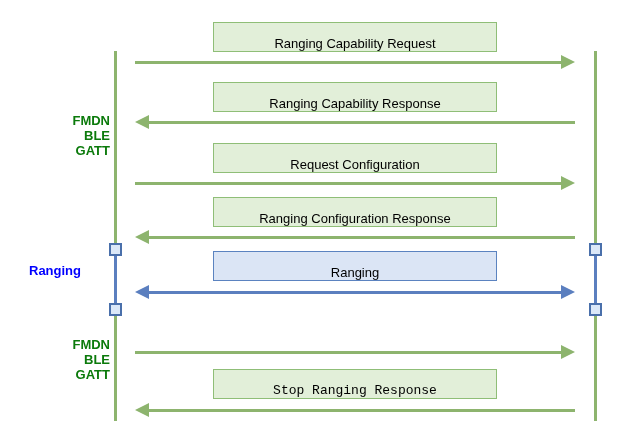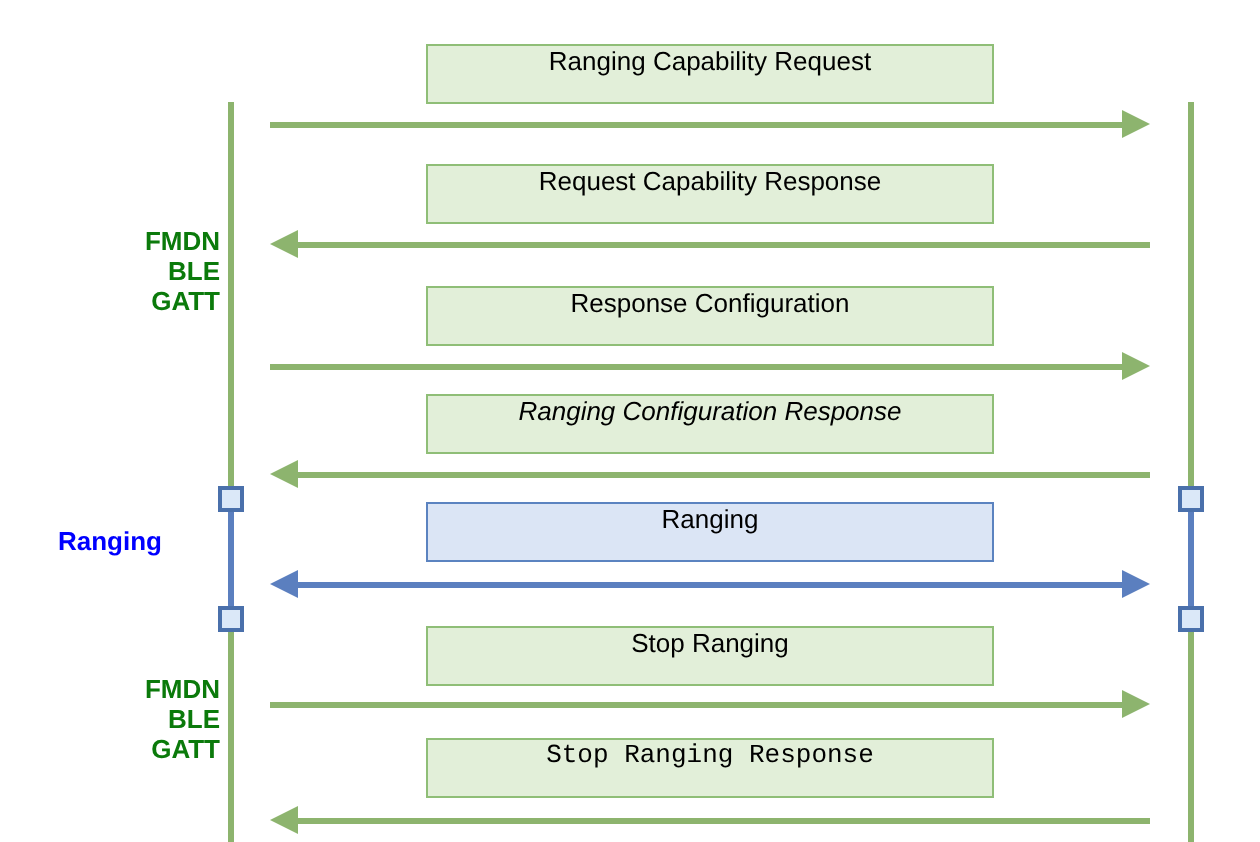--- a/index.html
+++ b/index.html
@@ -16,21 +16,21 @@
   .seg-blue{background:#5B7FBF;}
   .activation-square{
     position:absolute;width:13px;height:13px;
     box-sizing:border-box;
     background:#DBE8F8;border:2px solid #4A70AB;
   }
   
   .msg-box{
     position:absolute;left:213px;width:284px;height:30px;
     box-sizing:border-box;
-    display:flex;align-items:flex-start;justify-content:center;
+    display:flex;align-items:flex-end;justify-content:center;
     font-size:13px;color:#000000;
   }
   .msg-box.green{background:#E2EFD9;border:1.5px solid #8FBE77;}
   .msg-box.blue{background:#DBE5F5;border:1.5px solid #5B83C0;}
   
   .msg-arrow{position:absolute;left:135px;width:440px;height:14px;}
   .msg-arrow .shaft{position:absolute;top:5.5px;height:3px;background:#8DB46E;left:0;right:0;}
   .msg-arrow.blue .shaft{background:#5B7FBF;}
   .msg-arrow .head{position:absolute;width:0;height:0;top:0;}
   .msg-arrow .head-right{
@@ -89,55 +89,52 @@
 
   <div class="msg-box green" style="top:22px;">
     <span>Ranging Capability Request</span>
   </div>
   <div class="msg-arrow dir-right" style="top:55px;">
     <span class="shaft"></span>
     <span class="head head-right"></span>
   </div>
 
   <div class="msg-box green" style="top:82px;">
-    <span>Request Capability Response</span>
+    <span>Ranging Capability Response</span>
   </div>
   <div class="msg-arrow dir-left" style="top:115px;">
     <span class="shaft"></span>
     <span class="head head-left"></span>
   </div>
 
   <div class="msg-box green" style="top:143px;">
-    <span>Response Configuration</span>
+    <span>Request Configuration</span>
   </div>
   <div class="msg-arrow dir-right" style="top:176px;">
     <span class="shaft"></span>
     <span class="head head-right"></span>
   </div>
 
-  <div class="msg-box green" style="top:197px;font-style:italic;">
+  <div class="msg-box green" style="top:197px;">
     <span>Ranging Configuration Response</span>
   </div>
   <div class="msg-arrow dir-left" style="top:230px;">
     <span class="shaft"></span>
     <span class="head head-left"></span>
   </div>
 
   <div class="msg-box blue" style="top:251px;">
     <span>Ranging</span>
   </div>
   <div class="msg-arrow blue dir-both" style="top:285px;">
     <span class="shaft"></span>
     <span class="head head-left"></span>
     <span class="head head-right"></span>
   </div>
 
-  <div class="msg-box green" style="top:313px;">
-    <span>Stop Ranging</span>
-  </div>
   <div class="msg-arrow dir-right" style="top:345px;">
     <span class="shaft"></span>
     <span class="head head-right"></span>
   </div>
 
   <div class="msg-box green" style="top:369px;font-family:Liberation Mono, monospace;">
     <span>Stop Ranging Response</span>
   </div>
   <div class="msg-arrow dir-left" style="top:403px;">
     <span class="shaft"></span>

